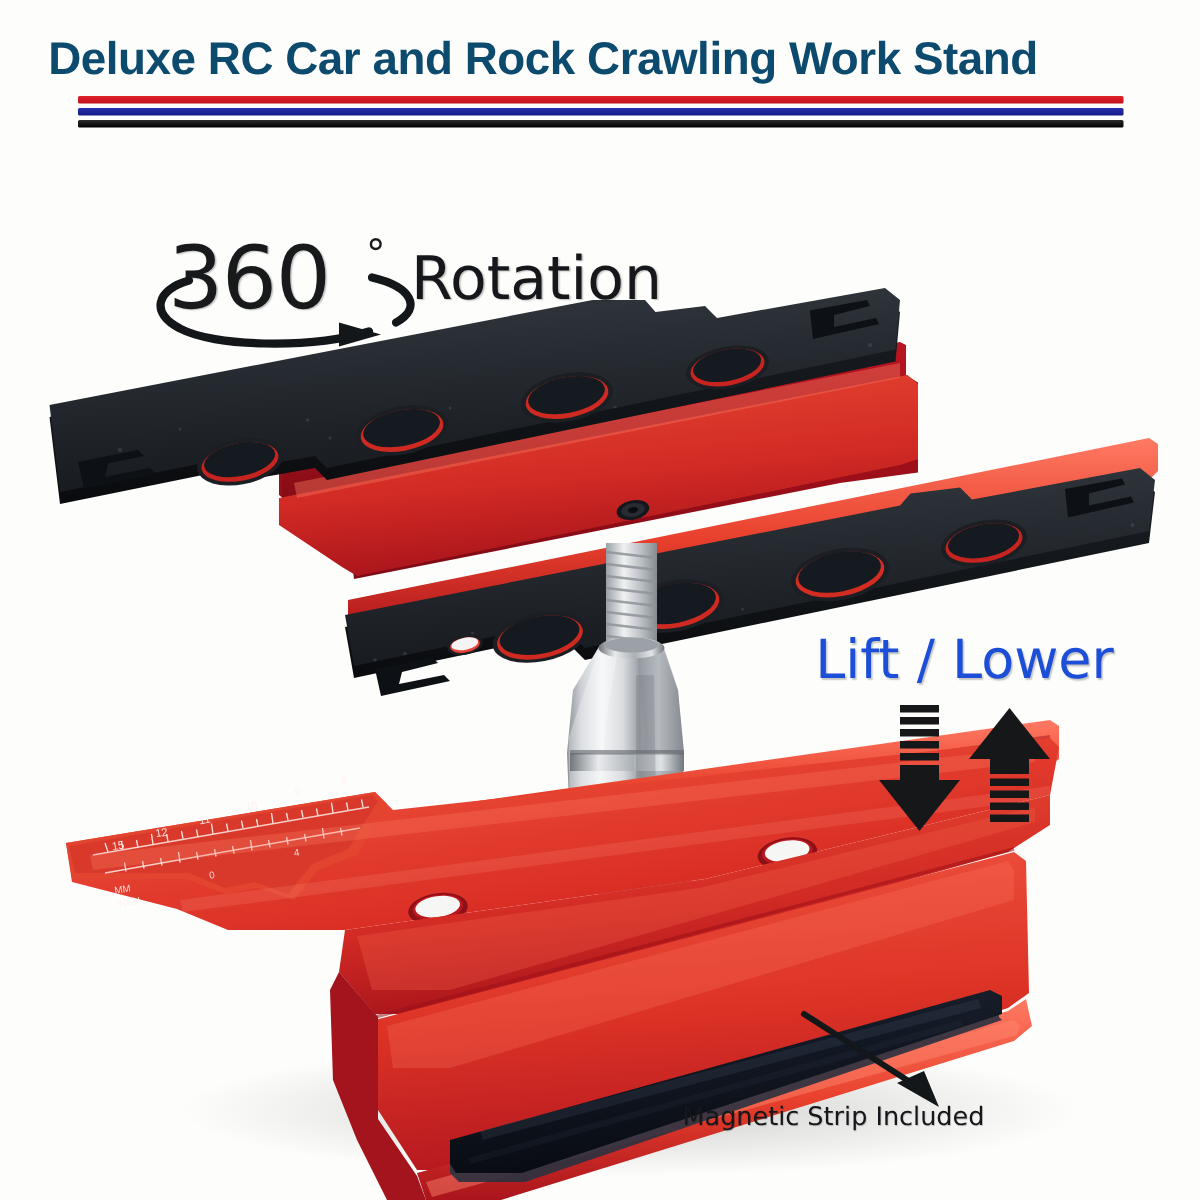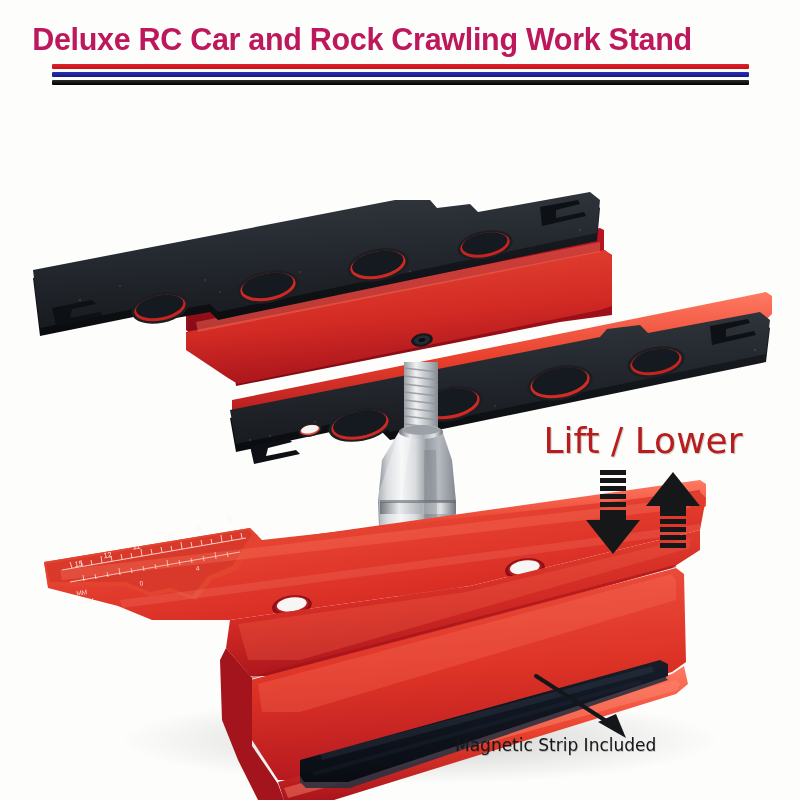--- a/index.html
+++ b/index.html
@@ -26,21 +26,21 @@
   }
   #product-title {
     position: absolute;
     left: 0; top: 22px;
     width: 724px;
     text-align: center;
     font-family: "Liberation Sans", sans-serif;
     font-weight: bold;
     font-size: 30.5px;
     letter-spacing: -0.3px;
-    color: #be185d;
+    color: #0c4a6e;
     white-space: nowrap;
   }
   .rule-line {
     position: absolute;
     left: 52px;
     width: 697px;
     border-radius: 1px;
   }
   #rule-red   { top: 64px; height: 5px; background: linear-gradient(180deg,#e2202a 0%, #c1121c 100%); }
   #rule-blue  { top: 72px; height: 5px; background: linear-gradient(180deg,#2a2fb0 0%, #151a86 100%); }
@@ -94,21 +94,21 @@
     width: 220px;
     height: 120px;
   }
   #lift-label {
     position: absolute;
     left: 0; top: 0;
     width: 220px;
     text-align: center;
     font-family: "DejaVu Sans", sans-serif;
     font-size: 36px;
-    color: #b91c1c;
+    color: #1d4ed8;
     white-space: nowrap;
     text-shadow: 1px 1px 1px rgba(0,0,0,0.22);
   }
   #lift-arrows {
     position: absolute;
     left: 48px; top: 50px;
     width: 124px;
     height: 86px;
   }
 
@@ -564,20 +564,30 @@
                  L 350,688 L 306,688 L 300,682 Z" fill="#2a3240" opacity="0.9"></path>
         <path d="M 300,660 L 660,560 L 668,564 L 668,576 L 348,682
                  L 304,682 L 300,676 Z" fill="url(#gMagnet)"></path>
 
         <path d="M 320,654 L 652,566 L 654,572 L 322,660 Z" fill="#4a5668" opacity="0.22"></path>
         <path d="M 312,672 L 640,580 L 642,584 L 314,676 Z" fill="#39435a" opacity="0.15"></path>
       </g>
     </g>
   </svg>
 
+  <div id="rotation-callout">
+    <svg id="rotation-orbit" viewBox="0 0 190 70">
+      <path d="M 28,16 C 6,22 2,38 22,48 C 44,60 108,62 148,50" fill="none" stroke="#14171a" stroke-width="5.5" stroke-linecap="round"></path>
+      <path d="M 128,44 L 156,52 L 128,60 Z" fill="#14171a"></path>
+      <path d="M 150,14 C 176,20 184,34 166,44" fill="none" stroke="#14171a" stroke-width="5.5" stroke-linecap="round"></path>
+    </svg>
+    <span id="rotation-number">360</span>
+    <span id="rotation-degree">°</span>
+    <span id="rotation-word">Rotation</span>
+  </div>
 
   <div id="lift-callout">
     <div id="lift-label">Lift / Lower</div>
     <svg id="lift-arrows" viewBox="0 0 124 86">
 
       <g fill="#151719">
         <rect x="19" y="0" width="26" height="5"></rect>
         <rect x="19" y="8" width="26" height="5"></rect>
         <rect x="19" y="16" width="26" height="5"></rect>
         <rect x="19" y="24" width="26" height="5"></rect>

